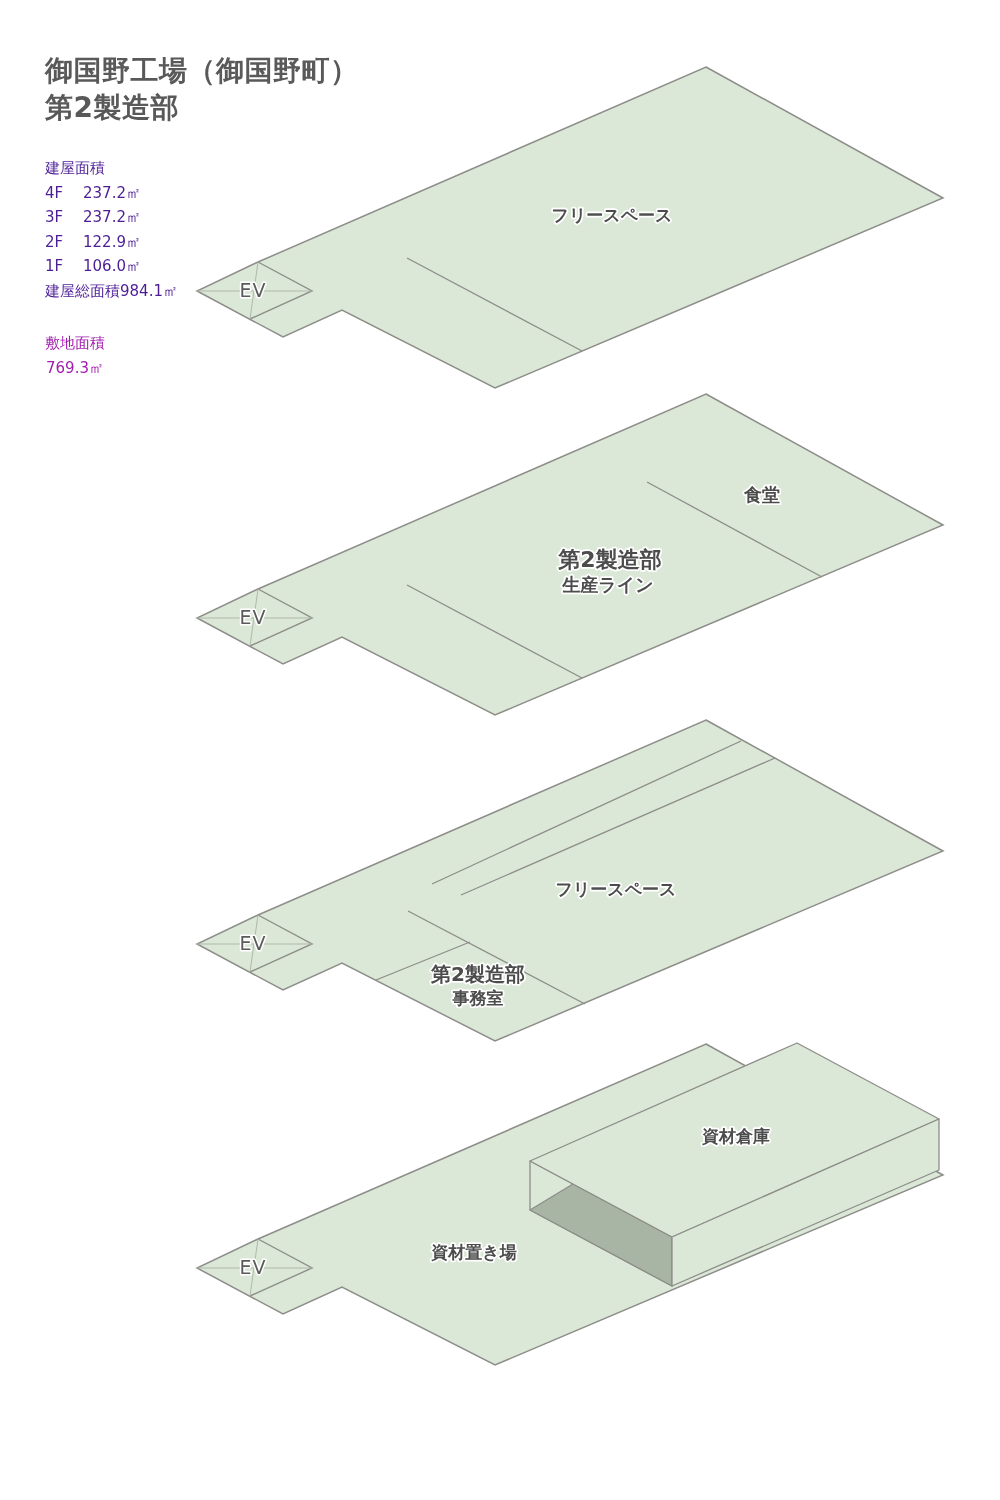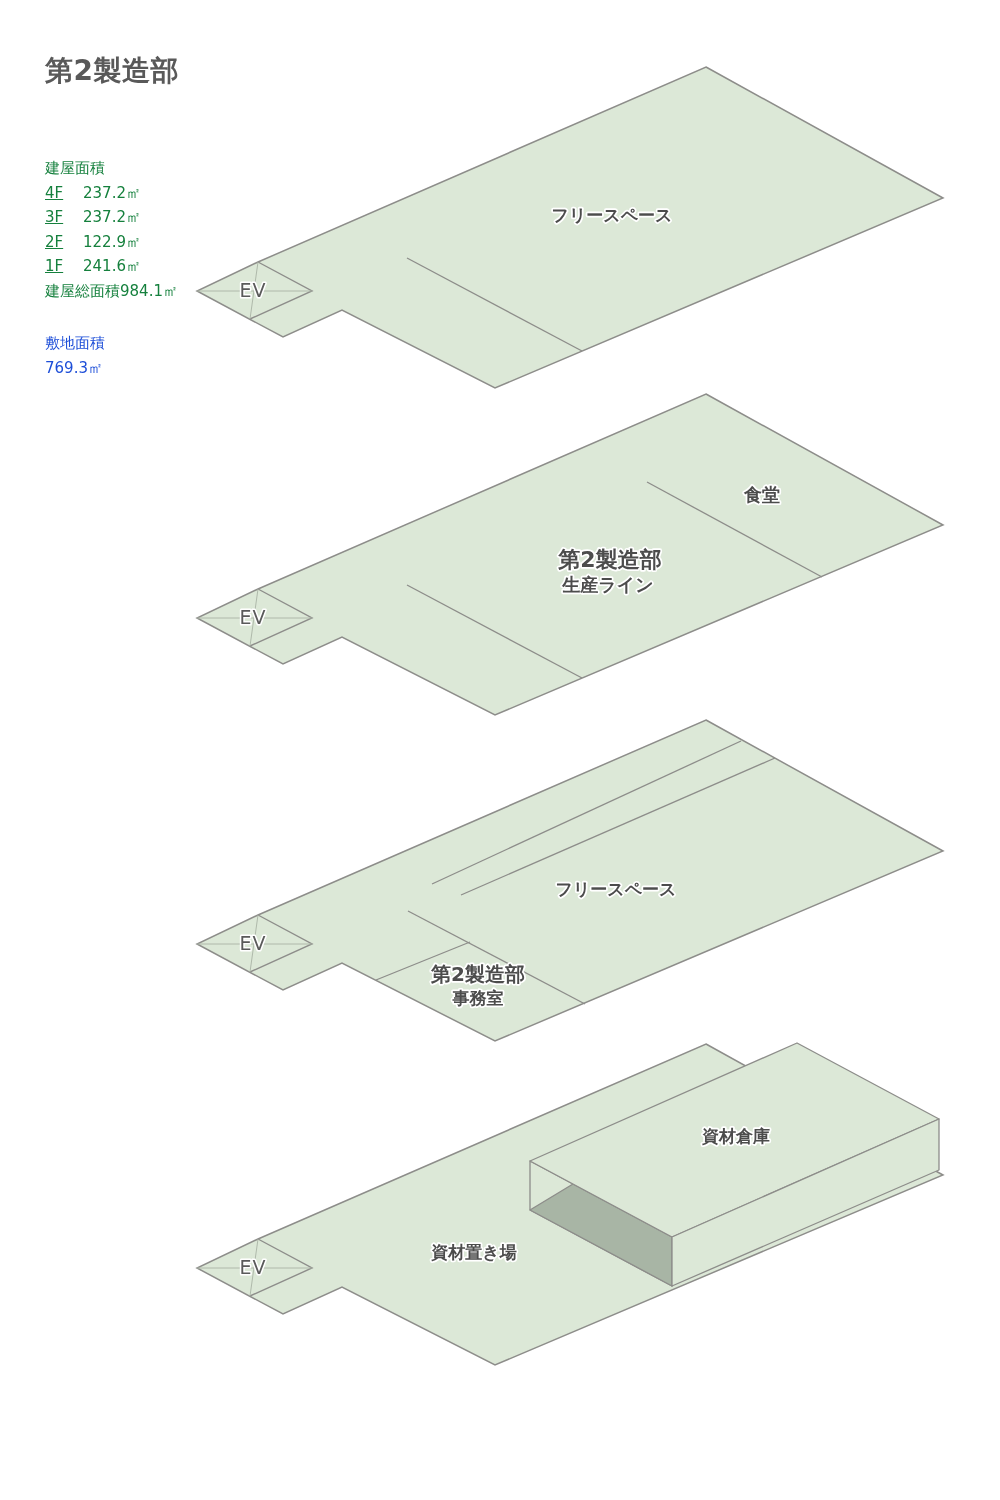--- a/index.html
+++ b/index.html
@@ -7,26 +7,26 @@
     position:relative; width:1000px; height:1500px; background:#ffffff;
     font-family:"DejaVu Sans","Liberation Sans",sans-serif; overflow:hidden;
   }
   .title-block {
     position:absolute; left:45px; top:52px;
     font-size:28px; line-height:37px; font-weight:bold; color:#595959;
     letter-spacing:0.5px; white-space:nowrap;
   }
   .info-block {
     position:absolute; left:45px; top:156px;
-    font-size:15px; line-height:24.5px; color:#15803d; white-space:nowrap;
+    font-size:15px; line-height:24.5px; color:#4c1d95; white-space:nowrap;
   }
-  .info-row .lab { display:inline-block; width:38px;text-decoration:underline; }
+  .info-row .lab { display:inline-block; width:38px; }
   .site-block {
     position:absolute; left:45px; top:331px;
-    font-size:15px; line-height:24.5px; color:#1d4ed8; white-space:nowrap;
+    font-size:15px; line-height:24.5px; color:#a21caf; white-space:nowrap;text-align:center;
   }
   svg.plan { position:absolute; left:0; top:0; }
   .outline { stroke:#8d8d8a; stroke-width:1.5; }
   .edge  { fill:none; stroke:#8d8d8a; stroke-width:1.4; }
   .part  { fill:none; stroke:#8d8d8a; stroke-width:1.3; }
   .thin  { fill:none; stroke:#a9b3a5; stroke-width:0.9; }
   .face  { stroke:#8d8d8a; stroke-width:1.3; stroke-linejoin:round; }
   .flabel {
     fill:#4c4c4c; font-weight:bold;
     paint-order:stroke; stroke:#ffffff; stroke-width:3.5px; stroke-linejoin:round;
@@ -39,29 +39,30 @@
   }
   .fs17 { font-size:17px; } .fs18 { font-size:18px; }
   .fs20 { font-size:20px; } .fs22 { font-size:22px; }
 </style>
 </head>
 <body>
 
 <div class="canvas">
 
   <div class="title-block">
+    <div>御国野工場（御国野町）</div>
     <div>第2製造部</div>
   </div>
 
   <div class="info-block">
     <div>建屋面積</div>
     <div class="info-row"><span class="lab">4F</span><span>237.2㎡</span></div>
     <div class="info-row"><span class="lab">3F</span><span>237.2㎡</span></div>
     <div class="info-row"><span class="lab">2F</span><span>122.9㎡</span></div>
-    <div class="info-row"><span class="lab">1F</span><span>241.6㎡</span></div>
+    <div class="info-row"><span class="lab">1F</span><span>106.0㎡</span></div>
     <div>建屋総面積984.1㎡</div>
   </div>
 
   <div class="site-block">
     <div>敷地面積</div>
     <div>769.3㎡</div>
   </div>
 
   <svg class="plan" width="1000" height="1500" viewBox="0 0 1000 1500">
     <defs>

